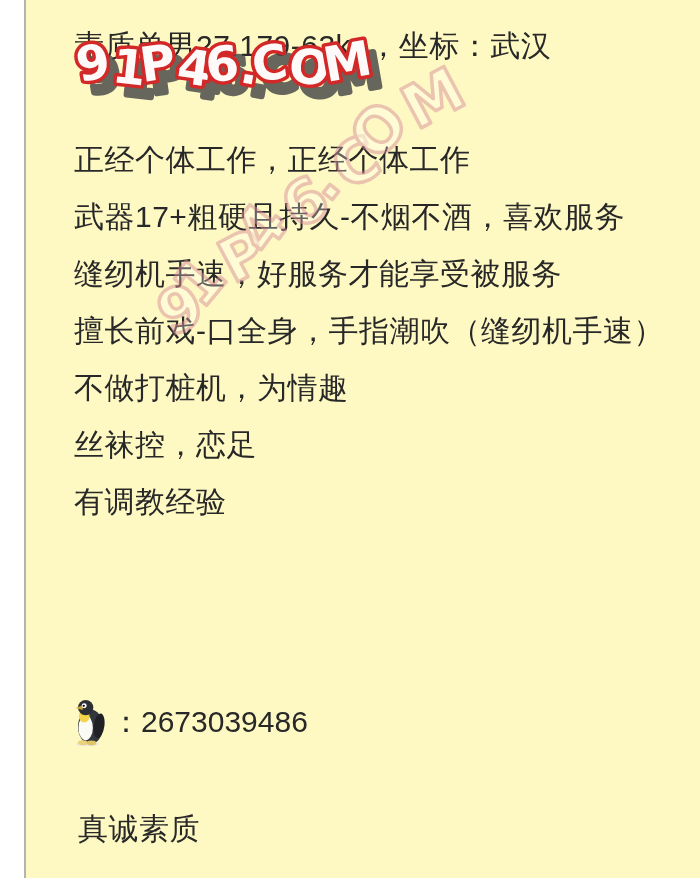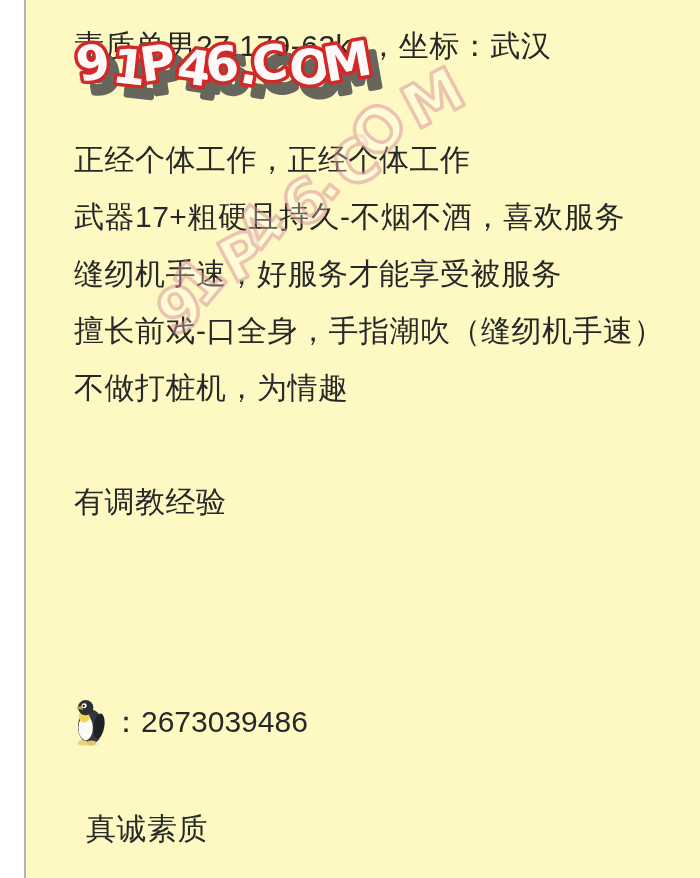--- a/index.html
+++ b/index.html
@@ -37,21 +37,21 @@
     align-items: center;
     font-size: 30px;
     color: #282828;
   }
   .contact-row .penguin {
     margin-right: 6px;
     display: block;
   }
   .footer-line {
     position: absolute;
-    left: 60px;
+    left: 52px;
     top: 800px;
     height: 57px;
     line-height: 57px;
     font-size: 30px;
     color: #282828;
     letter-spacing: 0.5px;
   }
   .wm-horizontal {
     position: absolute;
     left: 28px;
@@ -89,20 +89,21 @@
 <body>
 
 <div class="screen">
 
   <div class="textline" style="top:17px">素质单男27.179-63kg，坐标：武汉</div>
   <div class="textline" style="top:131px">正经个体工作，正经个体工作</div>
   <div class="textline" style="top:188px">武器17+粗硬且持久-不烟不酒，喜欢服务</div>
   <div class="textline" style="top:245px">缝纫机手速，好服务才能享受被服务</div>
   <div class="textline" style="top:359px">不做打桩机，为情趣</div>
   <div class="textline" style="top:302px">擅长前戏-口全身，手指潮吹（缝纫机手速）</div>
+  <div class="textline" style="top:416px">丝袜控，恋足</div>
   <div class="textline" style="top:473px">有调教经验</div>
 
   <div class="contact-row">
     <svg class="penguin" width="31" height="48" viewBox="0 0 32 50" aria-hidden="true">
       <ellipse cx="14" cy="48" rx="12" ry="2" fill="#e7e7e2"></ellipse>
       <ellipse cx="17" cy="30" rx="13" ry="18" fill="#33363b"></ellipse>
       <ellipse cx="26" cy="29" rx="5.5" ry="13" fill="#1f2125" transform="rotate(8 26 29)"></ellipse>
       <ellipse cx="12" cy="31" rx="7.5" ry="13" fill="#fbfbf6"></ellipse>
       <ellipse cx="10.5" cy="19" rx="5.5" ry="6.5" fill="#f3d54d"></ellipse>
       <circle cx="12" cy="10" r="8" fill="#2c2f34"></circle>

